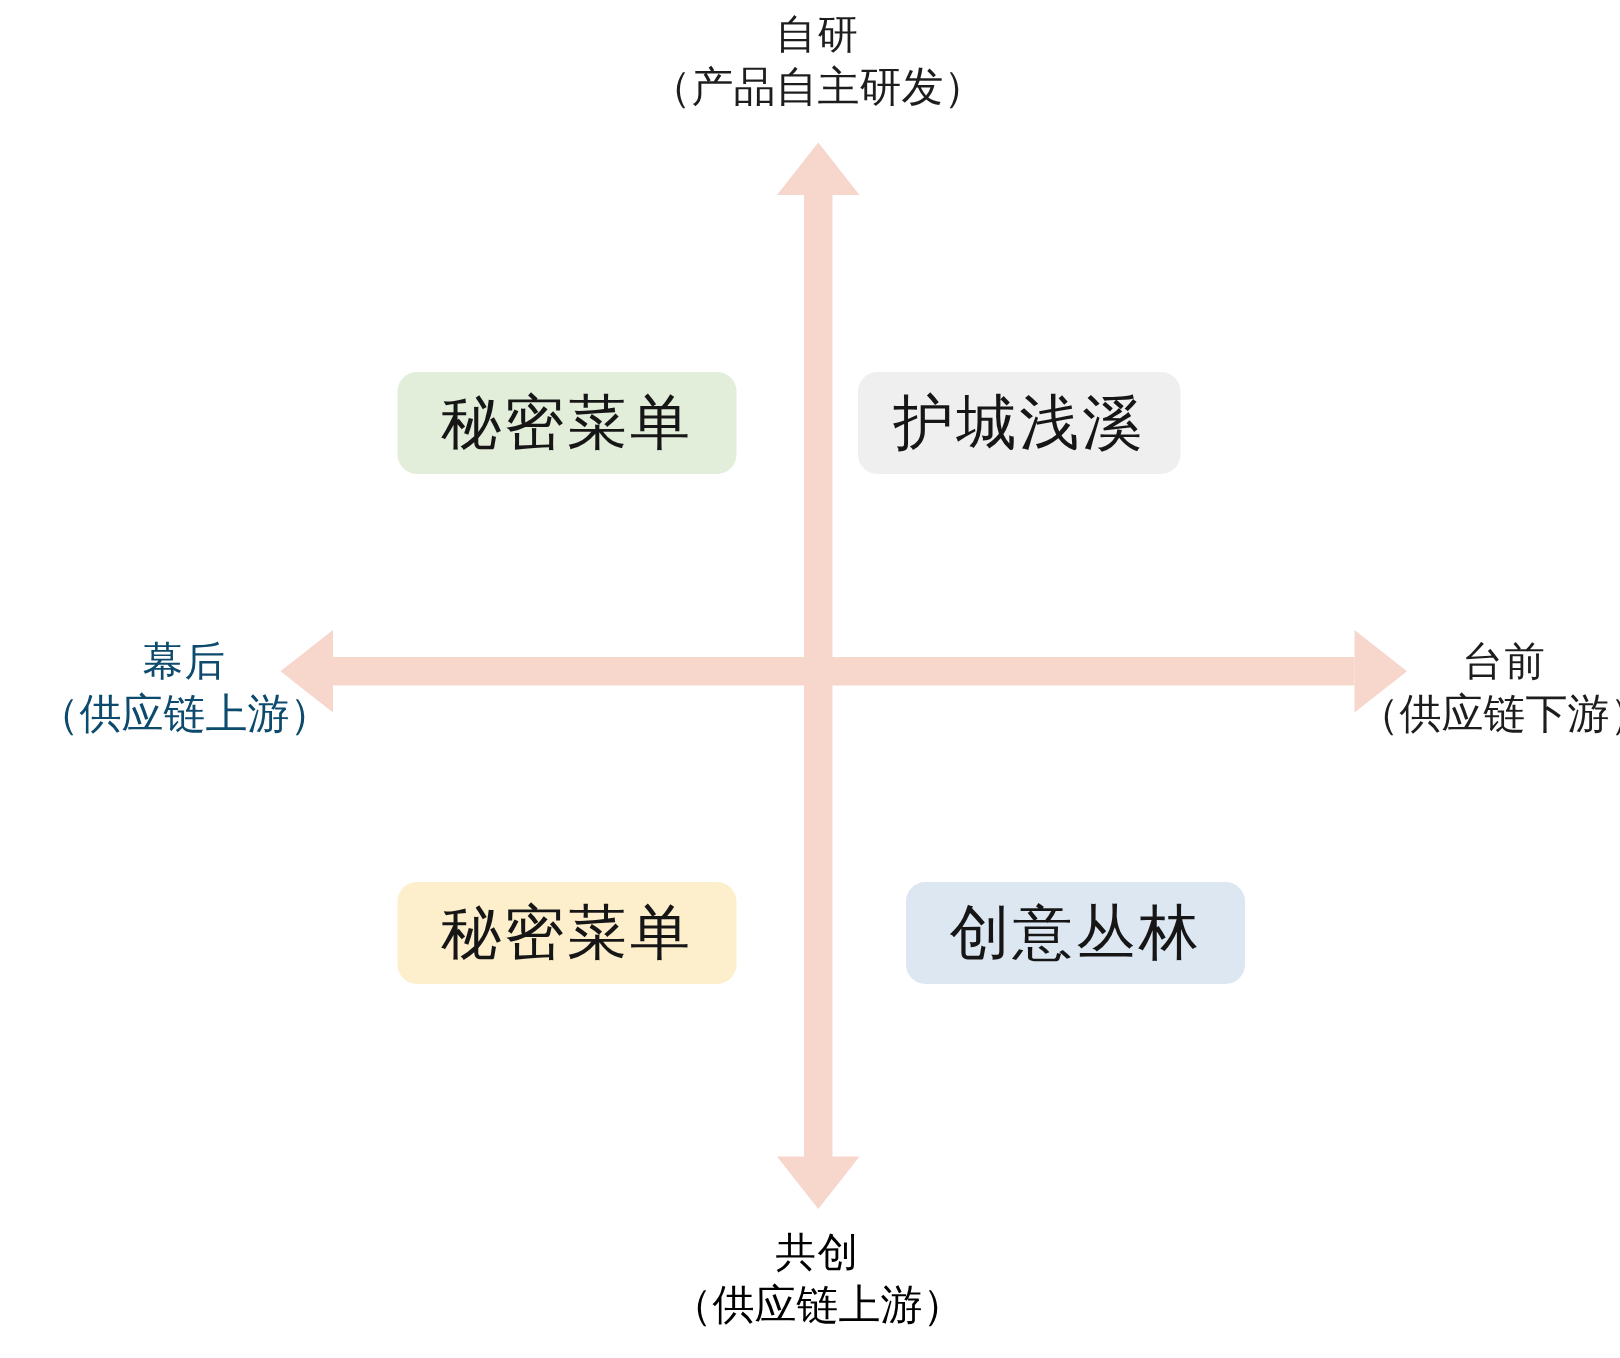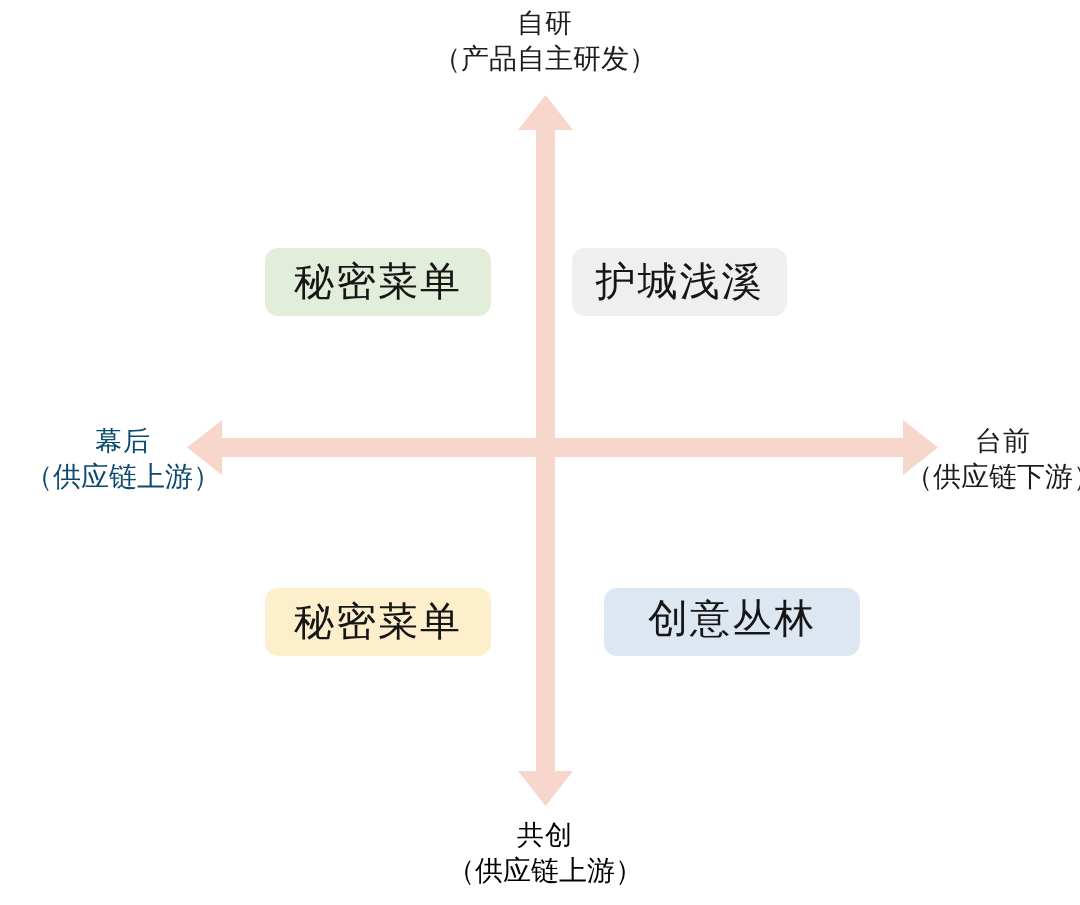--- a/index.html
+++ b/index.html
@@ -100,23 +100,22 @@
   }
   #quadrant-bottom-left {
     left: 265px;
     top: 588px;
     width: 226px;
     height: 68px;
   }
   #quadrant-bottom-right {
     left: 604px;
     top: 588px;
-    width: 256px;
+    width: 226px;
     height: 68px;
-    font-family: Liberation Mono, monospace;
   }
 </style>
 </head>
 <body>
 
 <div id="diagram-canvas" style="background-color: rgb(255, 255, 255);">
 
   <svg class="axis-svg" viewBox="0 0 1080 905" xmlns="http://www.w3.org/2000/svg">
 
     <rect x="536" y="130" width="19" height="645" fill="#F7D6CC"></rect>

